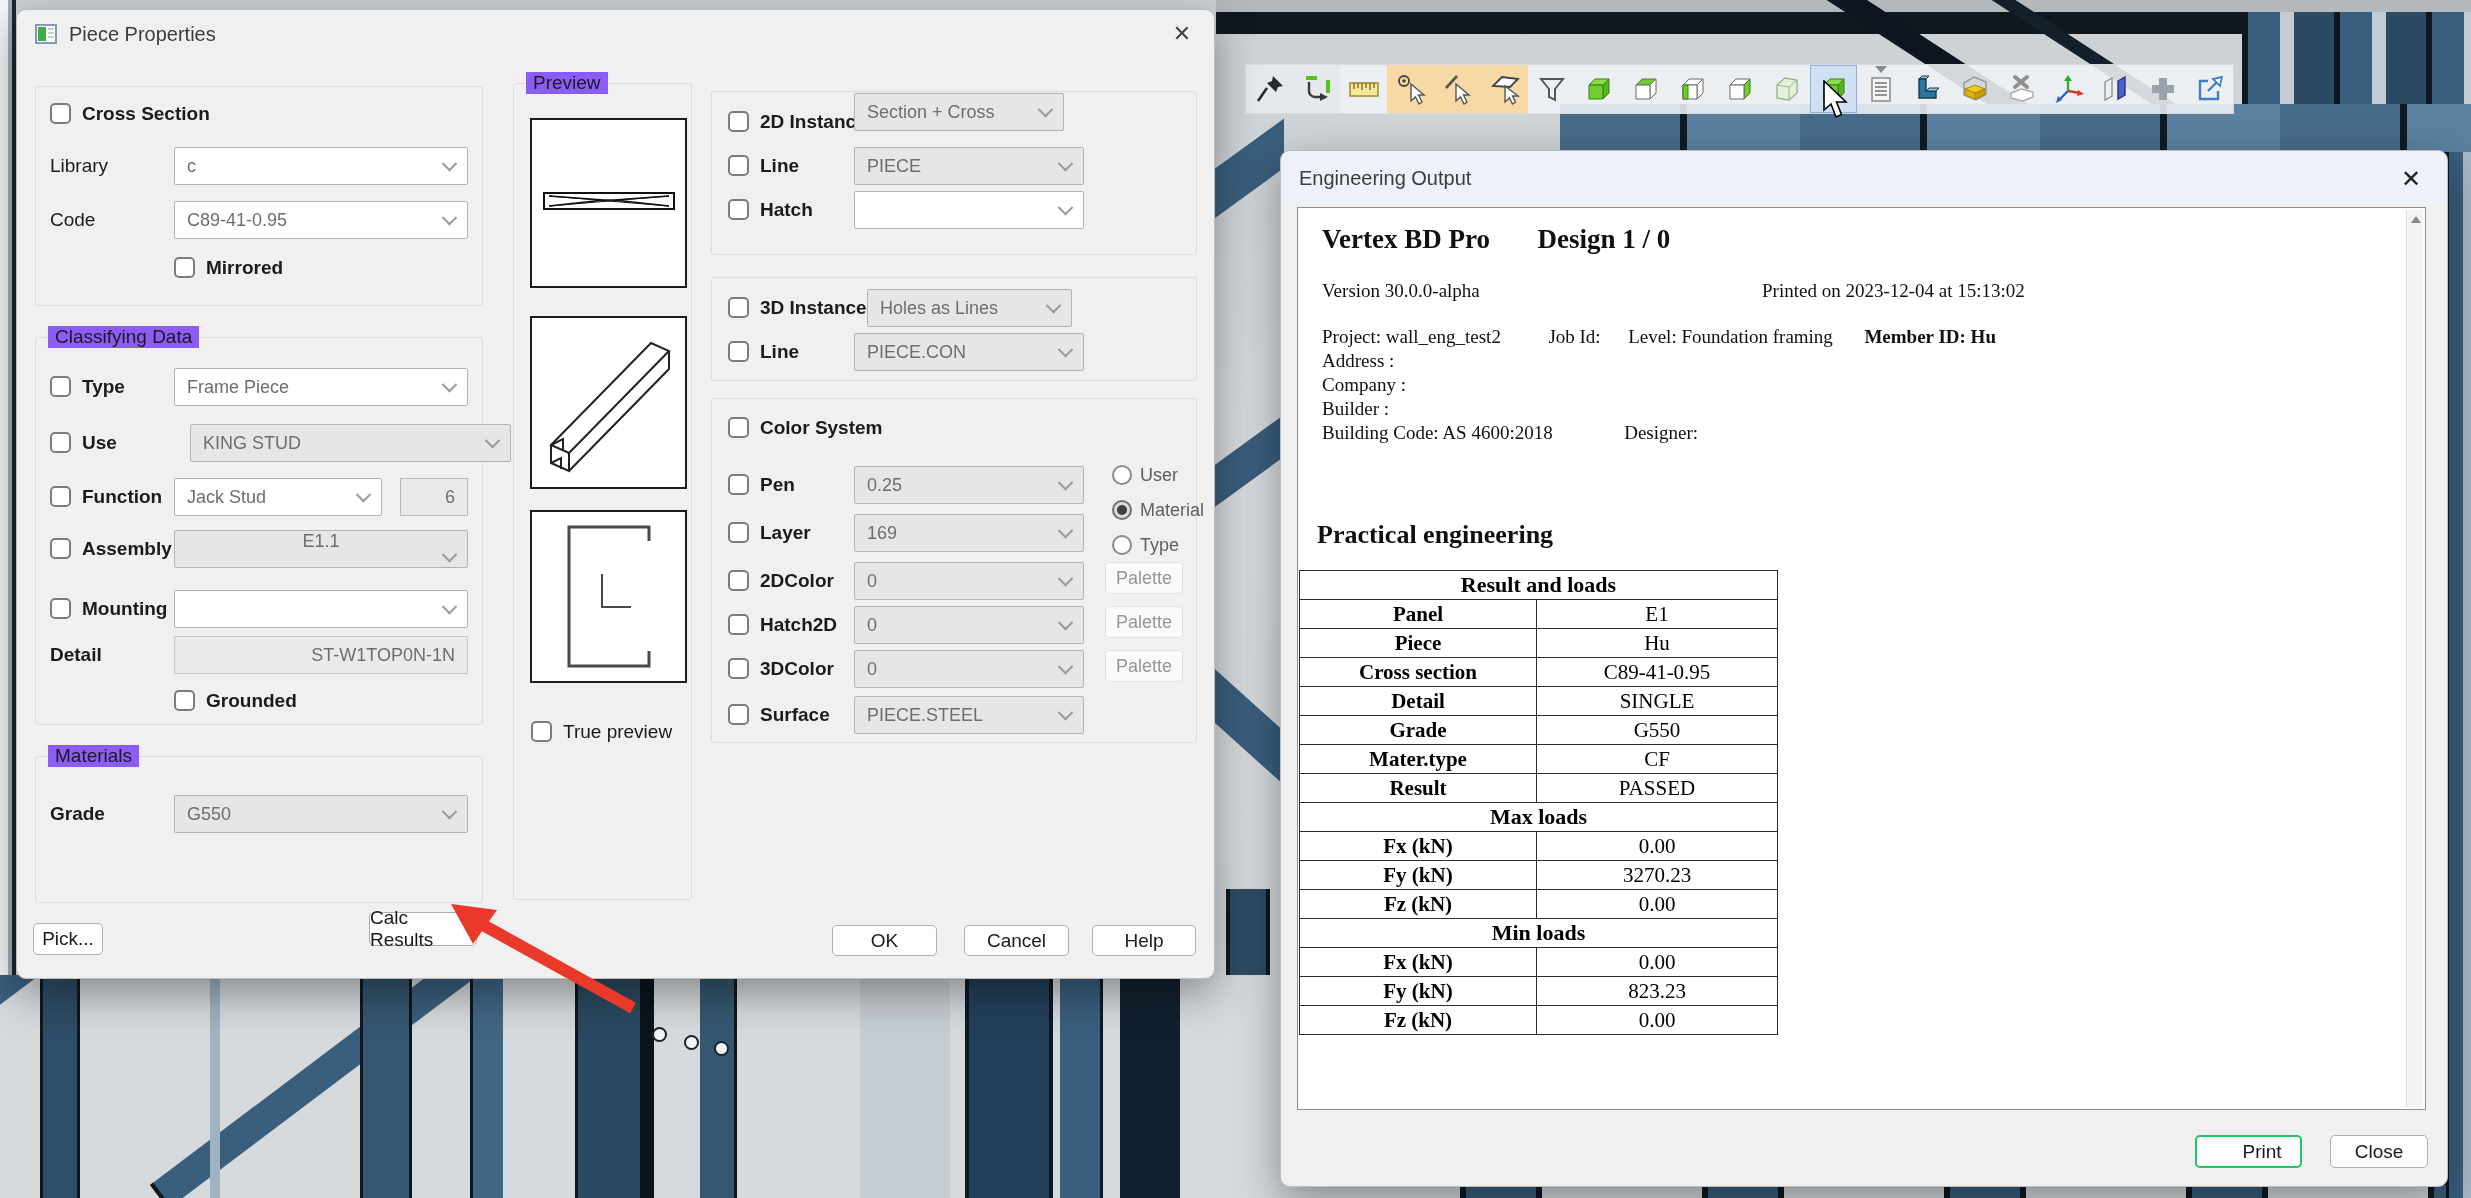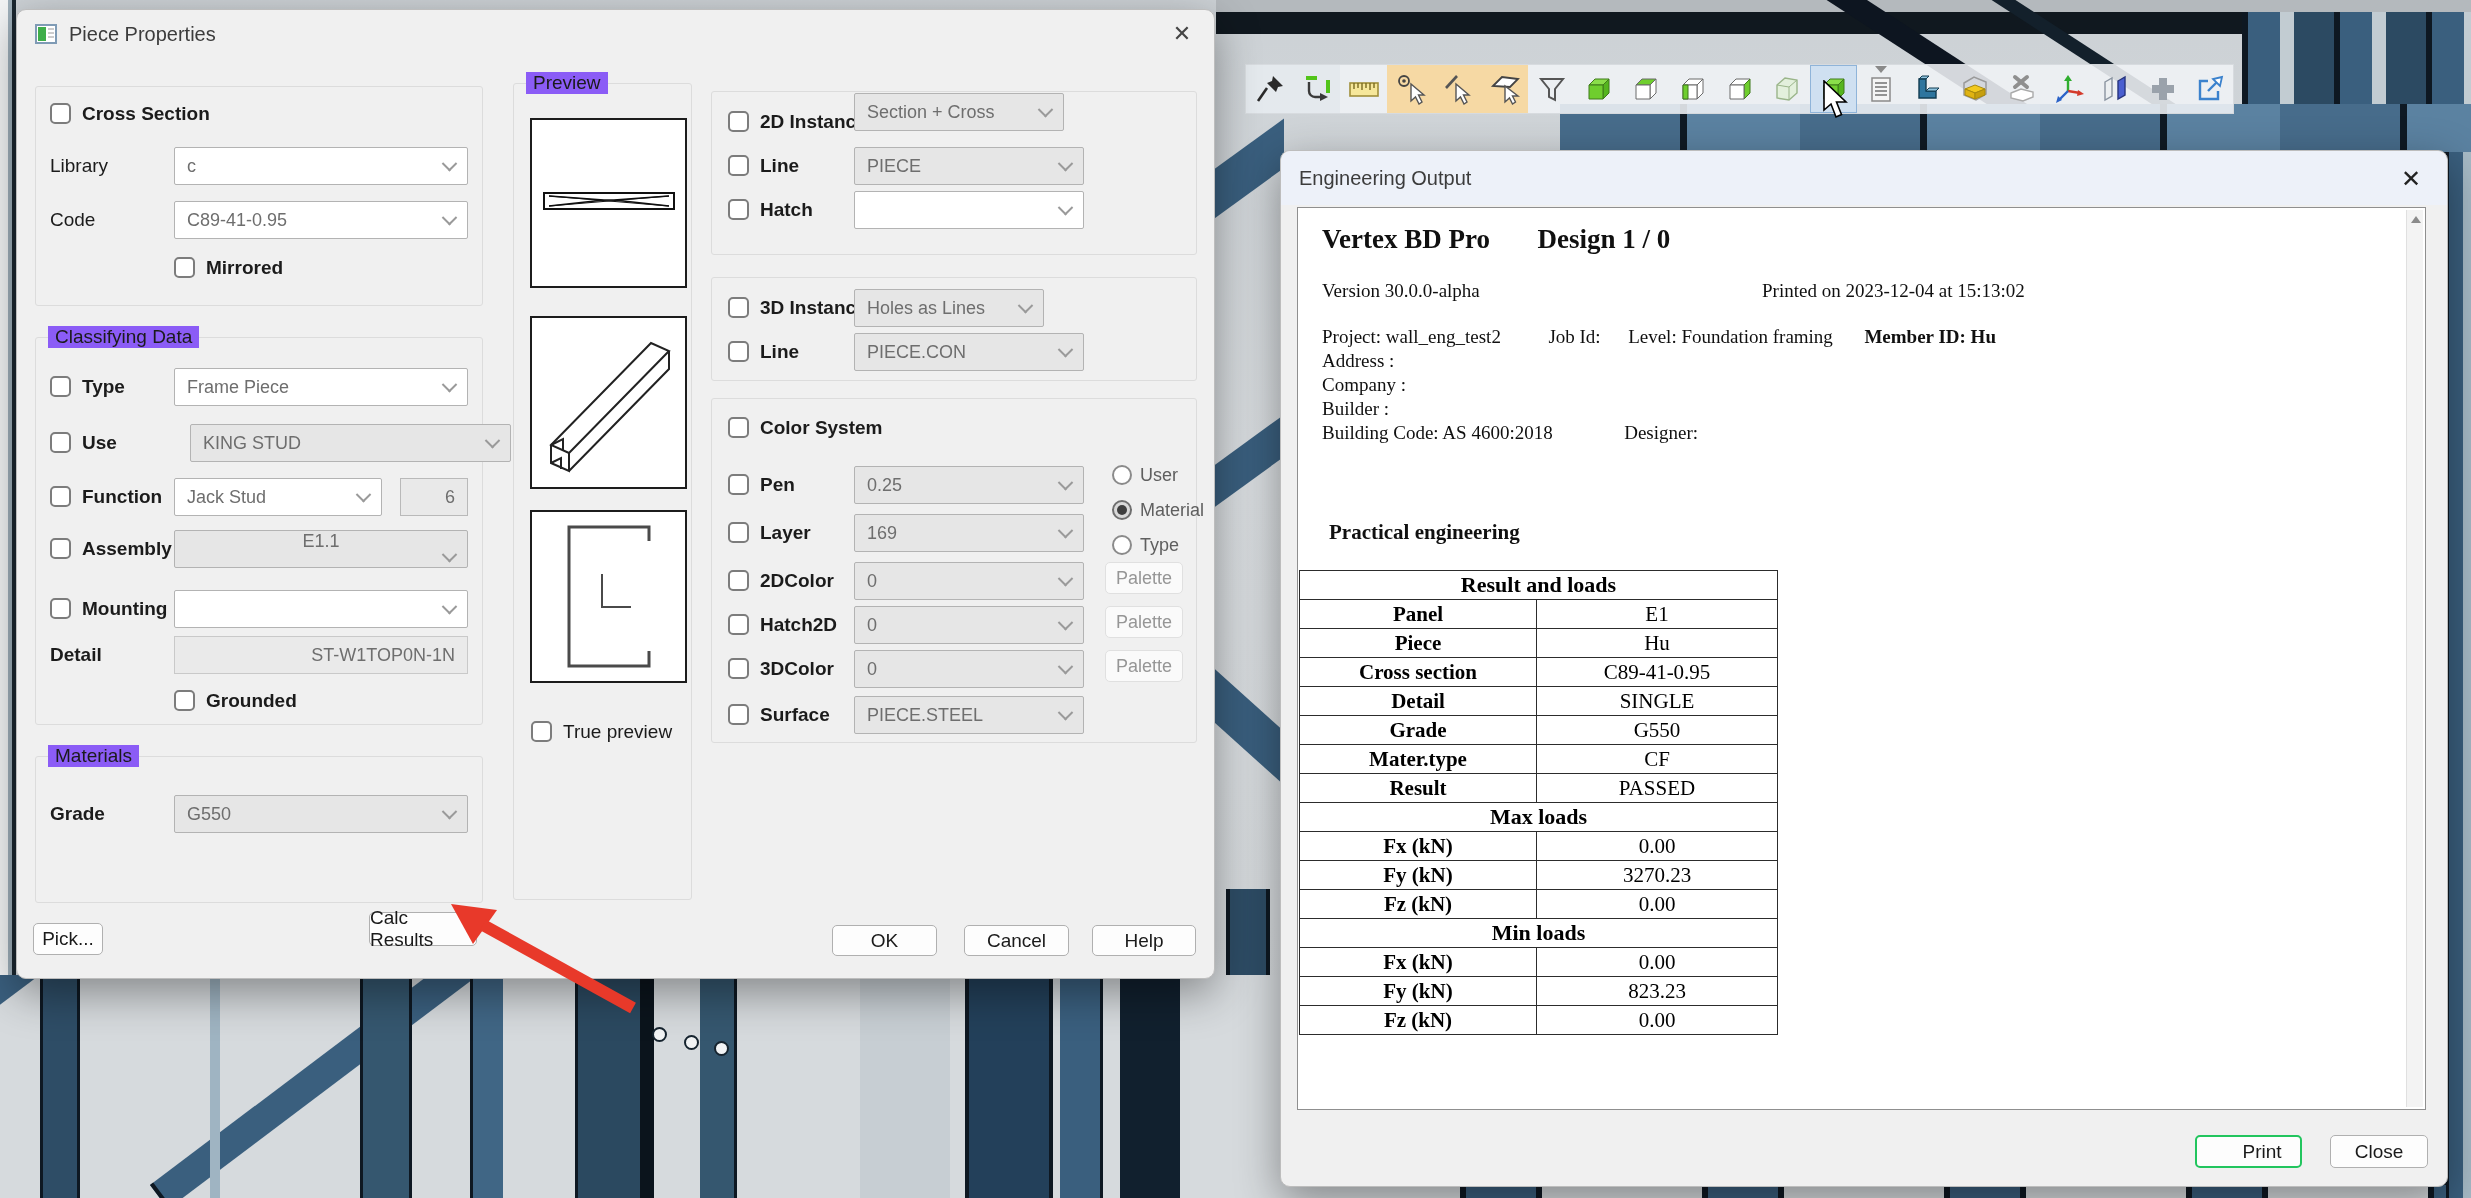--- a/index.html
+++ b/index.html
@@ -406,21 +406,21 @@
       <span class="lbl" style="left:48px;top:107px;font-weight:600;">Hatch</span>
       <div class="dd" style="left:142px;top:99px;width:230px;">
           <span></span>
           <span class="chev"></span>
         </div>
     </div>
 
     <div class="grp" style="left:694px;top:267px;width:484px;height:102px;">
       <span class="cb" style="left:16px;top:19px;"></span>
       <span class="lbl" style="left:48px;top:19px;font-weight:600;">3D Instance</span>
-      <div class="dd gray" style="left:142px;top:11px;width:190px;text-align:right;">
+      <div class="dd gray" style="left:155px;top:11px;width:205px;text-align:right;">
           <span>Holes as Lines</span>
           <span class="chev"></span>
         </div>
       <span class="cb" style="left:16px;top:63px;"></span>
       <span class="lbl" style="left:48px;top:63px;font-weight:600;">Line</span>
       <div class="dd gray" style="left:142px;top:55px;width:230px;">
           <span>PIECE.CON</span>
           <span class="chev"></span>
         </div>
     </div>
@@ -516,21 +516,21 @@
       </div>
       <div class="abs serif" style="left:24px;top:142px;font-size:19px;">Address :</div>
       <div class="abs serif" style="left:24px;top:166px;font-size:19px;">Company :</div>
       <div class="abs serif" style="left:24px;top:190px;font-size:19px;">Builder :</div>
       <div class="abs serif" style="left:24px;top:214px;font-size:19px;white-space:nowrap;">
         <span>Building Code: AS 4600:2018</span>
         <span style="display:inline-block;width:62px;"></span>
         <span>Designer:</span>
       </div>
 
-      <div class="abs serif" style="left:31px;top:312px;font-size:21px;font-weight:bold;">Practical engineering</div>
+      <div class="abs serif" style="left:19px;top:312px;font-size:26px;font-weight:bold;">Practical engineering</div>
 
       <table id="eng-table" style="position:absolute;left:1px;top:362px;">
         <tbody>
             <tr>
               <td class="span" colspan="2">Result and loads</td>
             </tr>
         <tr>
               <td class="k">Panel</td>
               <td class="v">E1</td>
             </tr>

